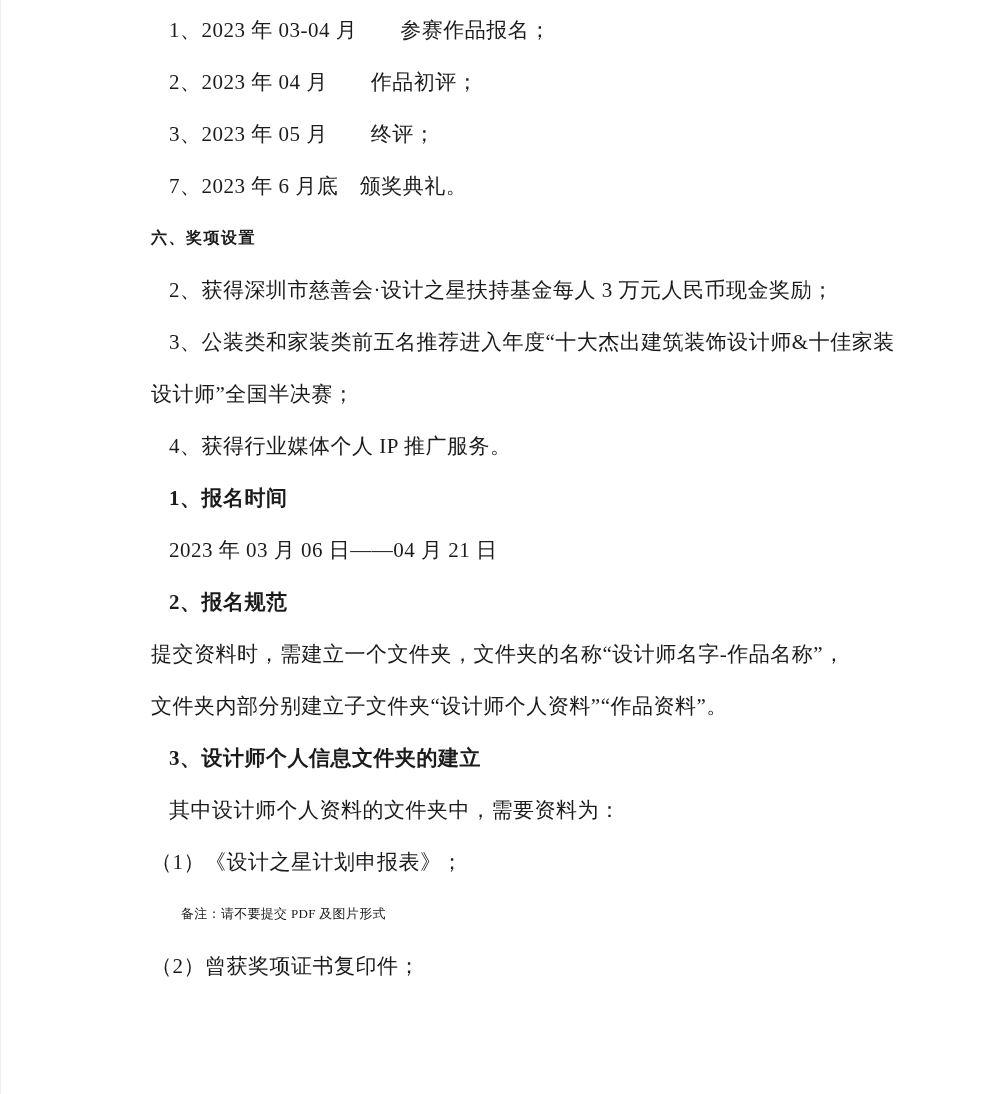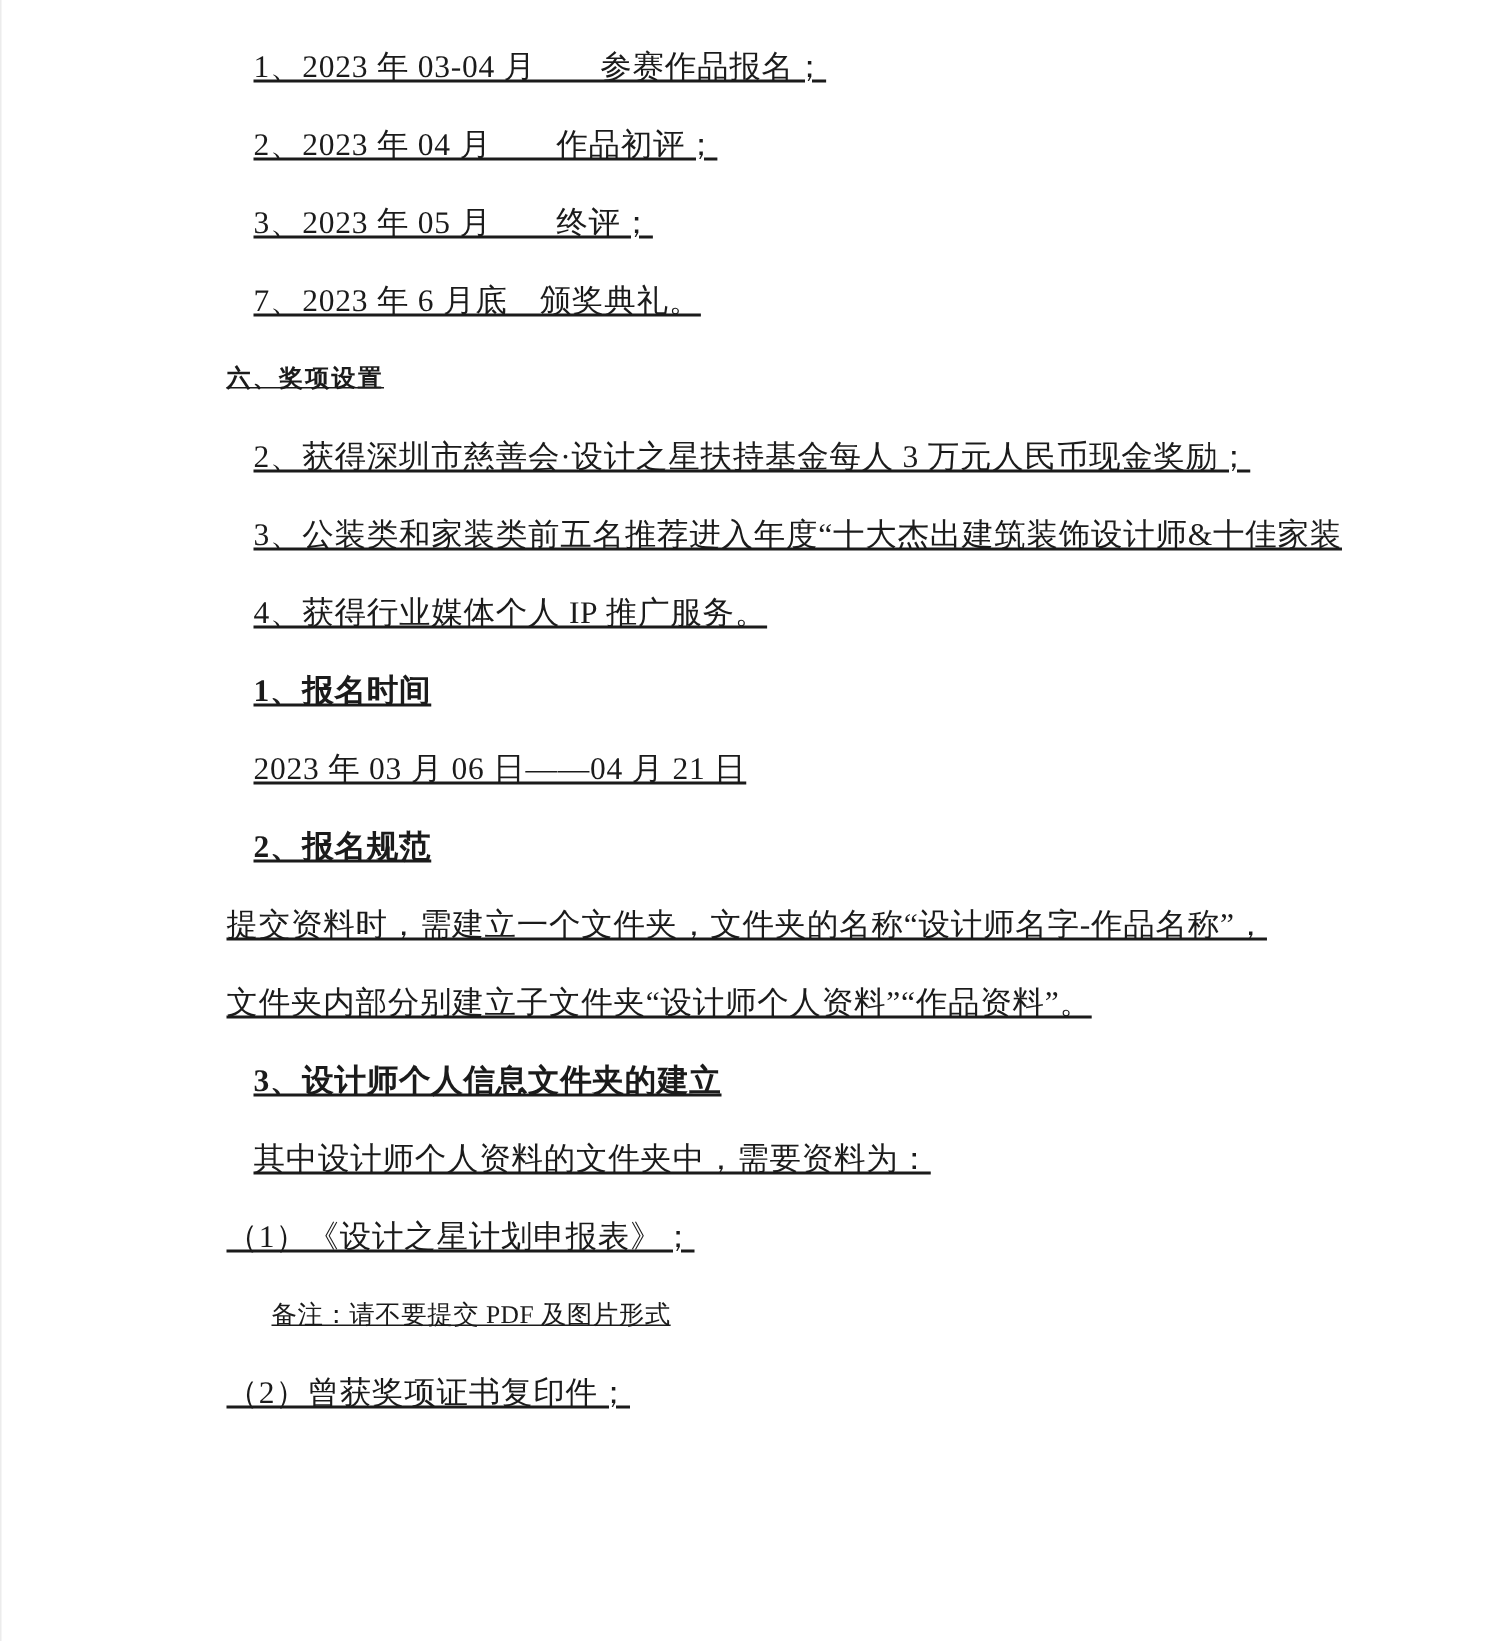--- a/index.html
+++ b/index.html
@@ -10,24 +10,23 @@
   body {
     width: 1000px;
     height: 1094px;
     overflow: hidden;
     font-family: "Liberation Serif", "DejaVu Serif", serif;
     color: #1b1b1b;
     border-left: 1px solid #ececec;
     box-sizing: border-box;
   }
   .doc-page {
-    padding-top: 18px;
+    padding-top: 4px;
     padding-left: 150px;
     padding-right: 100px;
-    text-decoration: underline;
   }
   .row {
     height: 52px;
     display: flex;
     align-items: center;
     font-size: 21px;
     letter-spacing: 0.5px;
     white-space: pre;
   }
   .indent {
@@ -35,36 +34,37 @@
   }
   .heading {
     font-weight: bold;
     font-size: 16px;
     letter-spacing: 1.5px;
   }
   .subhead {
     font-weight: bold;
   }
   .note {
-    font-size: 17px;
+    font-size: 13px;
     padding-left: 30px;
     letter-spacing: 0.3px;
   }
 </style>
 </head>
 <body>
 
 <div class="doc-page">
   <div class="row indent">1、2023 年 03-04 月　　参赛作品报名；</div>
   <div class="row indent">2、2023 年 04 月　　作品初评；</div>
   <div class="row indent">3、2023 年 05 月　　终评；</div>
   <div class="row indent">7、2023 年 6 月底　颁奖典礼。</div>
   <div class="row heading">六、奖项设置</div>
   <div class="row indent">2、获得深圳市慈善会·设计之星扶持基金每人 3 万元人民币现金奖励；</div>
   <div class="row indent">3、公装类和家装类前五名推荐进入年度“十大杰出建筑装饰设计师&amp;十佳家装</div>
+  <div class="row">设计师”全国半决赛；</div>
   <div class="row indent">4、获得行业媒体个人 IP 推广服务。</div>
   <div class="row indent subhead">1、报名时间</div>
   <div class="row indent">2023 年 03 月 06 日——04 月 21 日</div>
   <div class="row indent subhead">2、报名规范</div>
   <div class="row">提交资料时，需建立一个文件夹，文件夹的名称“设计师名字-作品名称”，</div>
   <div class="row">文件夹内部分别建立子文件夹“设计师个人资料”“作品资料”。</div>
   <div class="row indent subhead">3、设计师个人信息文件夹的建立</div>
   <div class="row indent">其中设计师个人资料的文件夹中，需要资料为：</div>
   <div class="row">（1）《设计之星计划申报表》；</div>
   <div class="row note">备注：请不要提交 PDF 及图片形式</div>

